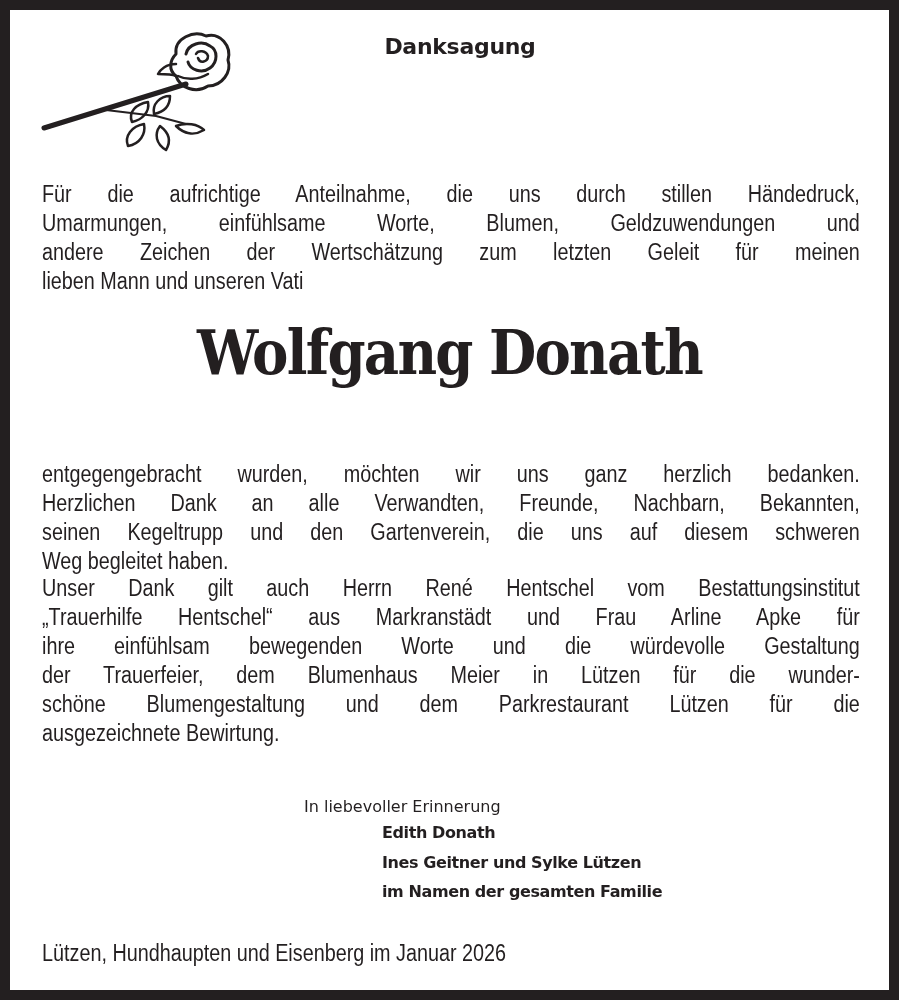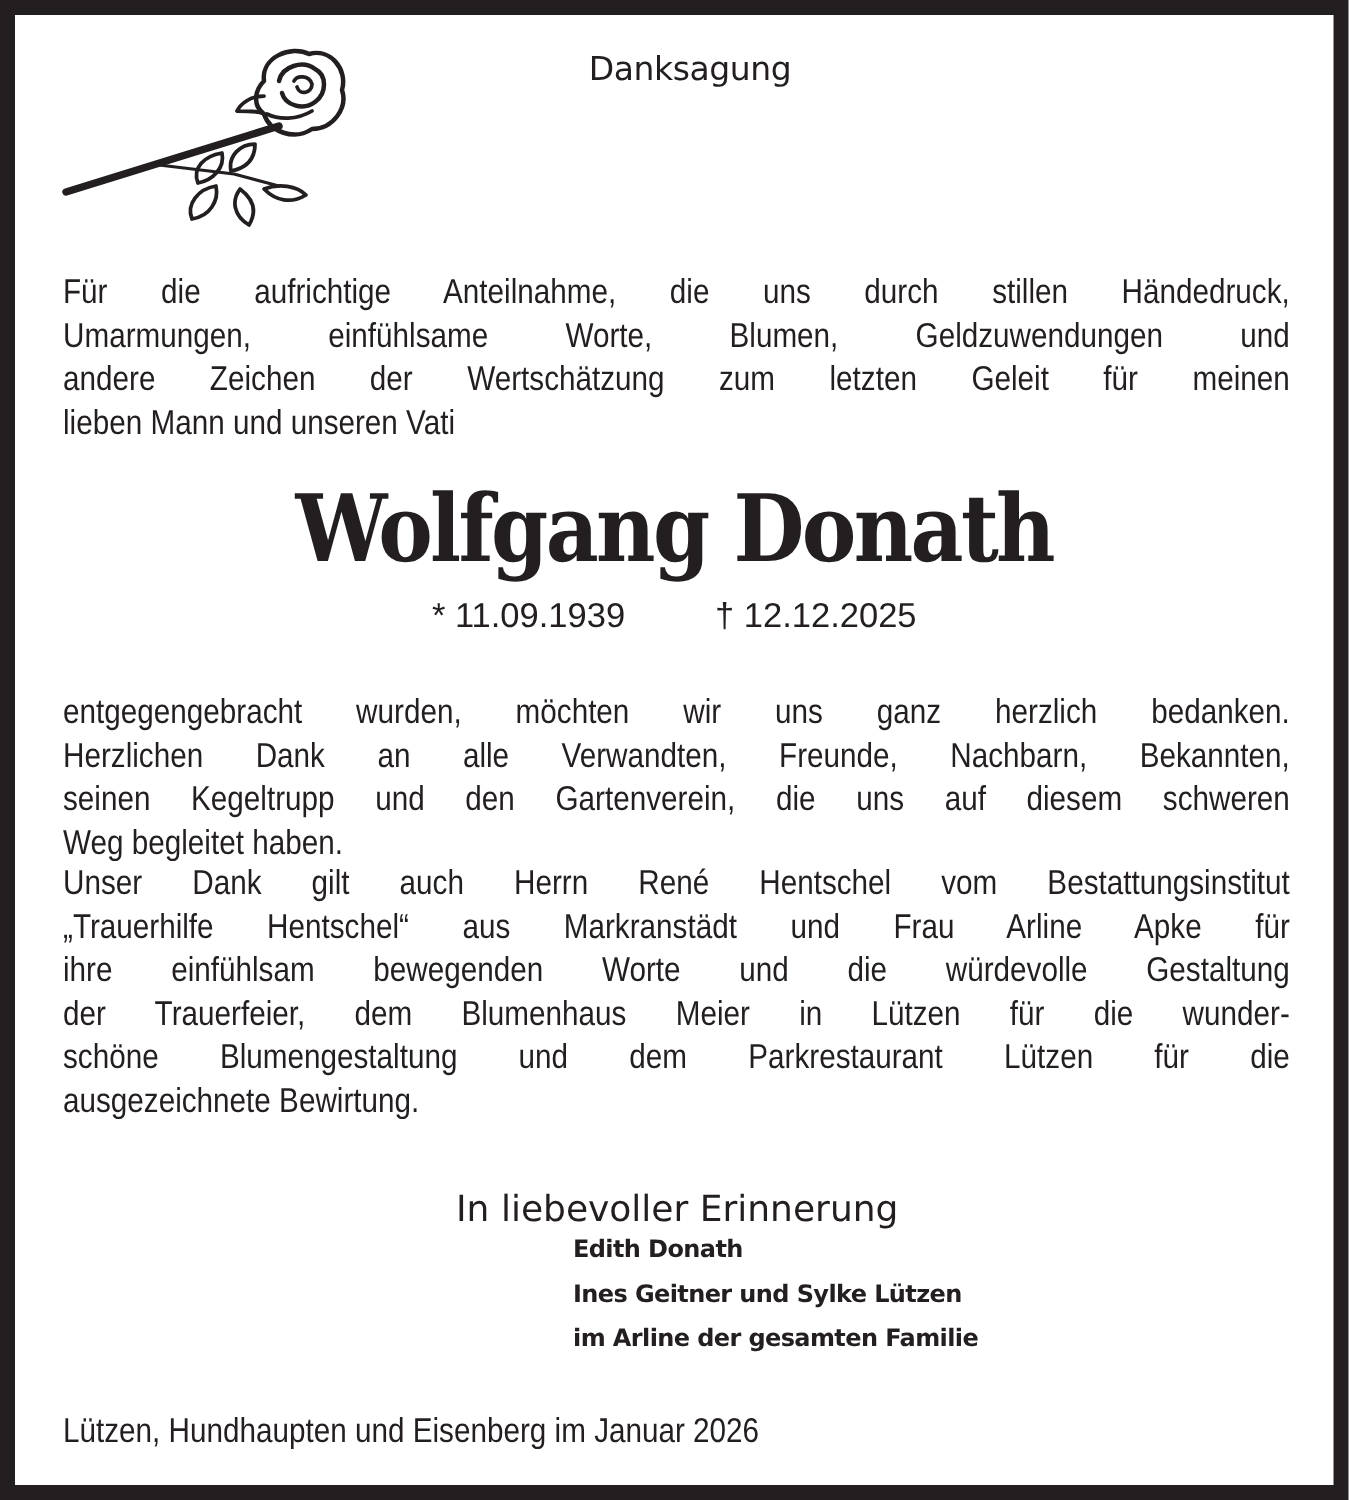--- a/index.html
+++ b/index.html
@@ -5,21 +5,21 @@
     html, body { margin: 0; padding: 0; }
     body { width: 899px; height: 1000px; background: #231f20; position: relative; overflow: hidden; }
     .frame {
       position: absolute; left: 10px; top: 10px; width: 879px; height: 980px;
       background: #ffffff; color: #231f20;
       font-family: "Liberation Sans", "DejaVu Sans", sans-serif;
     }
     .rose { position: absolute; left: 26px; top: 14px; width: 200px; height: 128px; }
     .title {
       position: absolute; left: 250px; width: 400px; top: 24px; text-align: center;
-      font-family: "DejaVu Sans", sans-serif; font-weight: normal; font-size: 22px; letter-spacing: -0.3px;
+      font-family: "DejaVu Sans", sans-serif; font-weight: bold; font-size: 22px; letter-spacing: -0.3px;
     }
     .motto {
       position: absolute; left: 200px; width: 500px; top: 78px; text-align: center;
       font-family: "DejaVu Sans", sans-serif; font-style: italic; font-size: 19px; line-height: 29px;
       font-weight: normal;
     }
     .para {
       position: absolute; left: 32px; width: 818px;
       font-family: "Liberation Sans", sans-serif; font-size: 23px; line-height: 29px;
       text-align: justify; text-align-last: left;
@@ -36,21 +36,21 @@
       transform: scaleX(0.88); transform-origin: center top;
     }
     .dates {
       position: absolute; left: 0; width: 879px; top: 387px; text-align: center;
       font-family: "Liberation Sans", sans-serif; font-size: 23px;
     }
     .dates span { display: inline-block; }
     .dates .gap { width: 60px; }
     .closing {
       position: absolute; left: 294px; top: 782px;
-      font-family: "DejaVu Sans", sans-serif; font-size: 24px; line-height: 29px;
+      font-family: "DejaVu Sans", sans-serif; font-size: 16px; line-height: 29px;
     }
     .signers {
       position: absolute; left: 372px; top: 808px;
       font-family: "DejaVu Sans", sans-serif; font-weight: bold; font-size: 16px; line-height: 29.5px;
       letter-spacing: -0.4px;
     }
     .signers div { white-space: nowrap; }
     .place {
       position: absolute; left: 32px; top: 930px;
       font-family: "Liberation Sans", sans-serif; font-size: 23px;
@@ -87,23 +87,20 @@
 
   <div class="para intro">
     <span class="line">Für die aufrichtige Anteilnahme, die uns durch stillen Händedruck,</span>
     <span class="line">Umarmungen, einfühlsame Worte, Blumen, Geldzuwendungen und</span>
     <span class="line">andere Zeichen der Wertschätzung zum letzten Geleit für meinen</span>
     <span class="line last">lieben Mann und unseren Vati</span>
   </div>
 
   <div class="name">Wolfgang Donath</div>
 
-  <div class="dates">
-    <span>* 11.09.1939</span><span class="gap"></span><span>† 12.12.2025</span>
-  </div>
 
   <div class="para body1">
     <span class="line">entgegengebracht wurden, möchten wir uns ganz herzlich bedanken.</span>
     <span class="line">Herzlichen Dank an alle Verwandten, Freunde, Nachbarn, Bekannten,</span>
     <span class="line">seinen Kegeltrupp und den Gartenverein, die uns auf diesem schweren</span>
     <span class="line last">Weg begleitet haben.</span>
   </div>
 
   <div class="para body2">
     <span class="line">Unser Dank gilt auch Herrn René Hentschel vom Bestattungsinstitut</span>
@@ -112,17 +109,17 @@
     <span class="line">der Trauerfeier, dem Blumenhaus Meier in Lützen für die wunder-</span>
     <span class="line">schöne Blumengestaltung und dem Parkrestaurant Lützen für die</span>
     <span class="line last">ausgezeichnete Bewirtung.</span>
   </div>
 
   <div class="closing">In liebevoller Erinnerung</div>
 
   <div class="signers">
     <div>Edith Donath</div>
     <div>Ines Geitner und Sylke Lützen</div>
-    <div>im Arline der gesamten Familie</div>
+    <div>im Namen der gesamten Familie</div>
   </div>
 
   <div class="place">Lützen, Hundhaupten und Eisenberg im Januar 2026</div>
 </div>
 
 </body></html>

